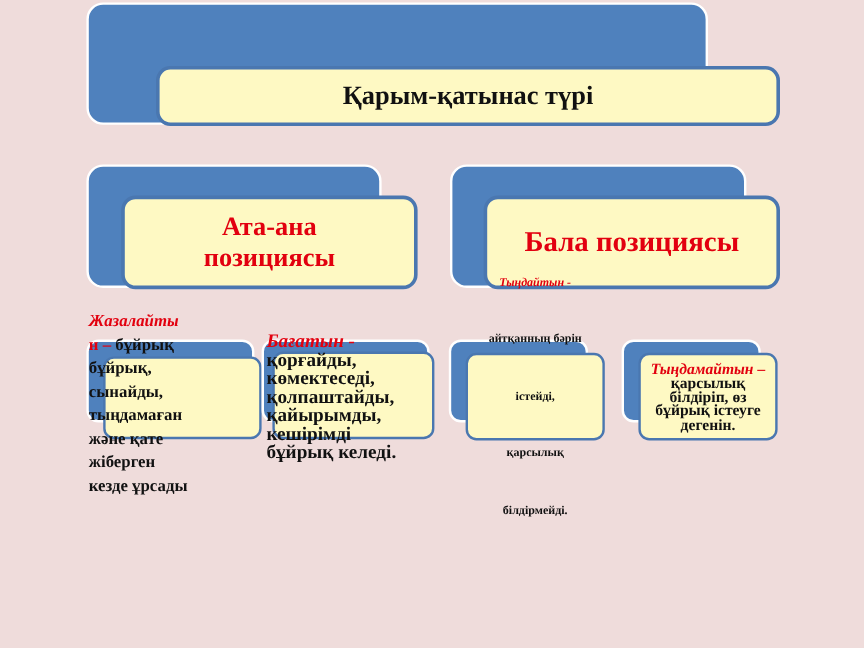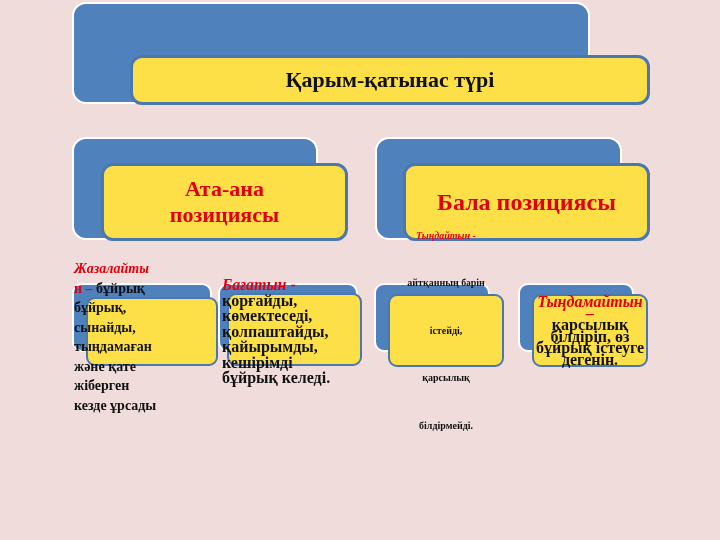--- a/index.html
+++ b/index.html
@@ -1,18 +1,18 @@
 <!DOCTYPE html>
 <html><head>
 <meta charset="utf-8">
 <style>
   html, body { margin:0; padding:0; }
   body { width:720px; height:540px; background:#efdcdb; position:relative; overflow:hidden; font-family:"Liberation Serif", serif; }
   .blue { position:absolute; background:#4f81bd; border:2px solid #ffffff; border-radius:14px; box-sizing:border-box; }
-  .white { position:absolute; background:#fde047; border:3px solid #4a77b0; border-radius:12px; box-sizing:border-box; display:flex; align-items:center; justify-content:center; text-align:center; }
+  .white { position:absolute; background:#fef9c3; border:3px solid #4a77b0; border-radius:12px; box-sizing:border-box; display:flex; align-items:center; justify-content:center; text-align:center; }
   .small-blue { border-radius:10px; }
   .small-white { border-radius:9px; border-width:2px; }
   .red { color:#e2000f; }
   .title-text { font-size:22px; font-weight:bold; color:#111; }
   .heading-text { font-size:22px; font-weight:bold; color:#e2000f; line-height:1.2; }
   .overlay-text { position:absolute; text-align:left; font-weight:bold; color:#111; }
   .it { font-style:italic; }
 </style>
 </head>
 <body>
@@ -61,19 +61,19 @@
 <div class="blue small-blue" style="left:374px;top:283px;width:116px;height:69px;"></div>
 <div class="white small-white" style="left:388px;top:294px;width:116px;height:73px;flex-direction:column;font-size:10px;line-height:11.5px;font-weight:bold;color:#111;gap:36px;">
   <div class="red it">Тыңдайтын -</div>
   <div>айтқанның бәрін</div>
   <div>істейді,</div>
   <div>қарсылық</div>
   <div>білдірмейді.</div>
 </div>
 
 <div class="blue small-blue" style="left:518px;top:283px;width:116px;height:69px;"></div>
-<div class="white small-white" style="left:532px;top:294px;width:116px;height:73px;flex-direction:column;font-size:16px;line-height:11.5px;font-weight:bold;color:#111;">
+<div class="white small-white" style="left:532px;top:294px;width:116px;height:73px;flex-direction:column;font-size:13px;line-height:11.5px;font-weight:bold;color:#111;">
   <div class="red it">Тыңдамайтын –</div>
   <div>қарсылық</div>
   <div>білдіріп, өз</div>
   <div>бұйрық істеуге</div>
   <div>дегенін.</div>
 </div>
 
 </body></html>

